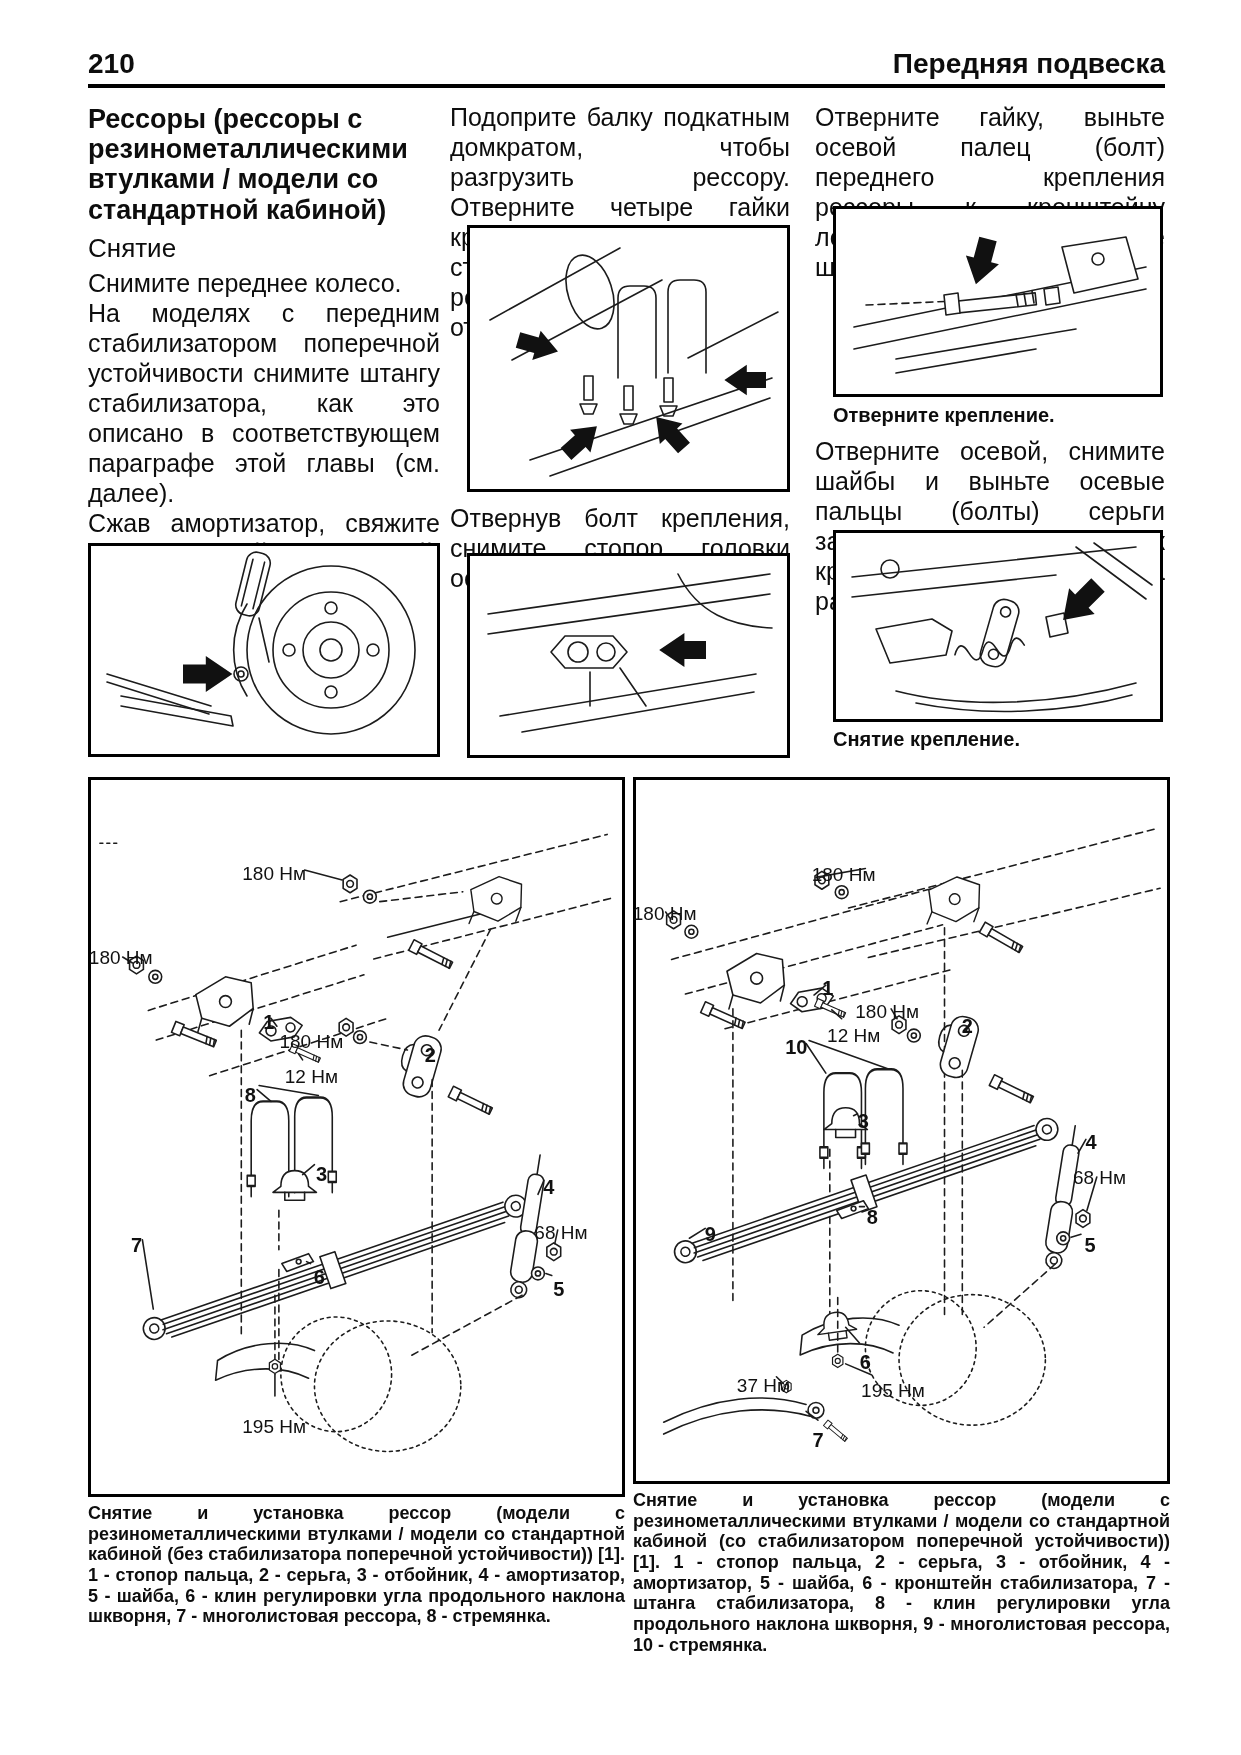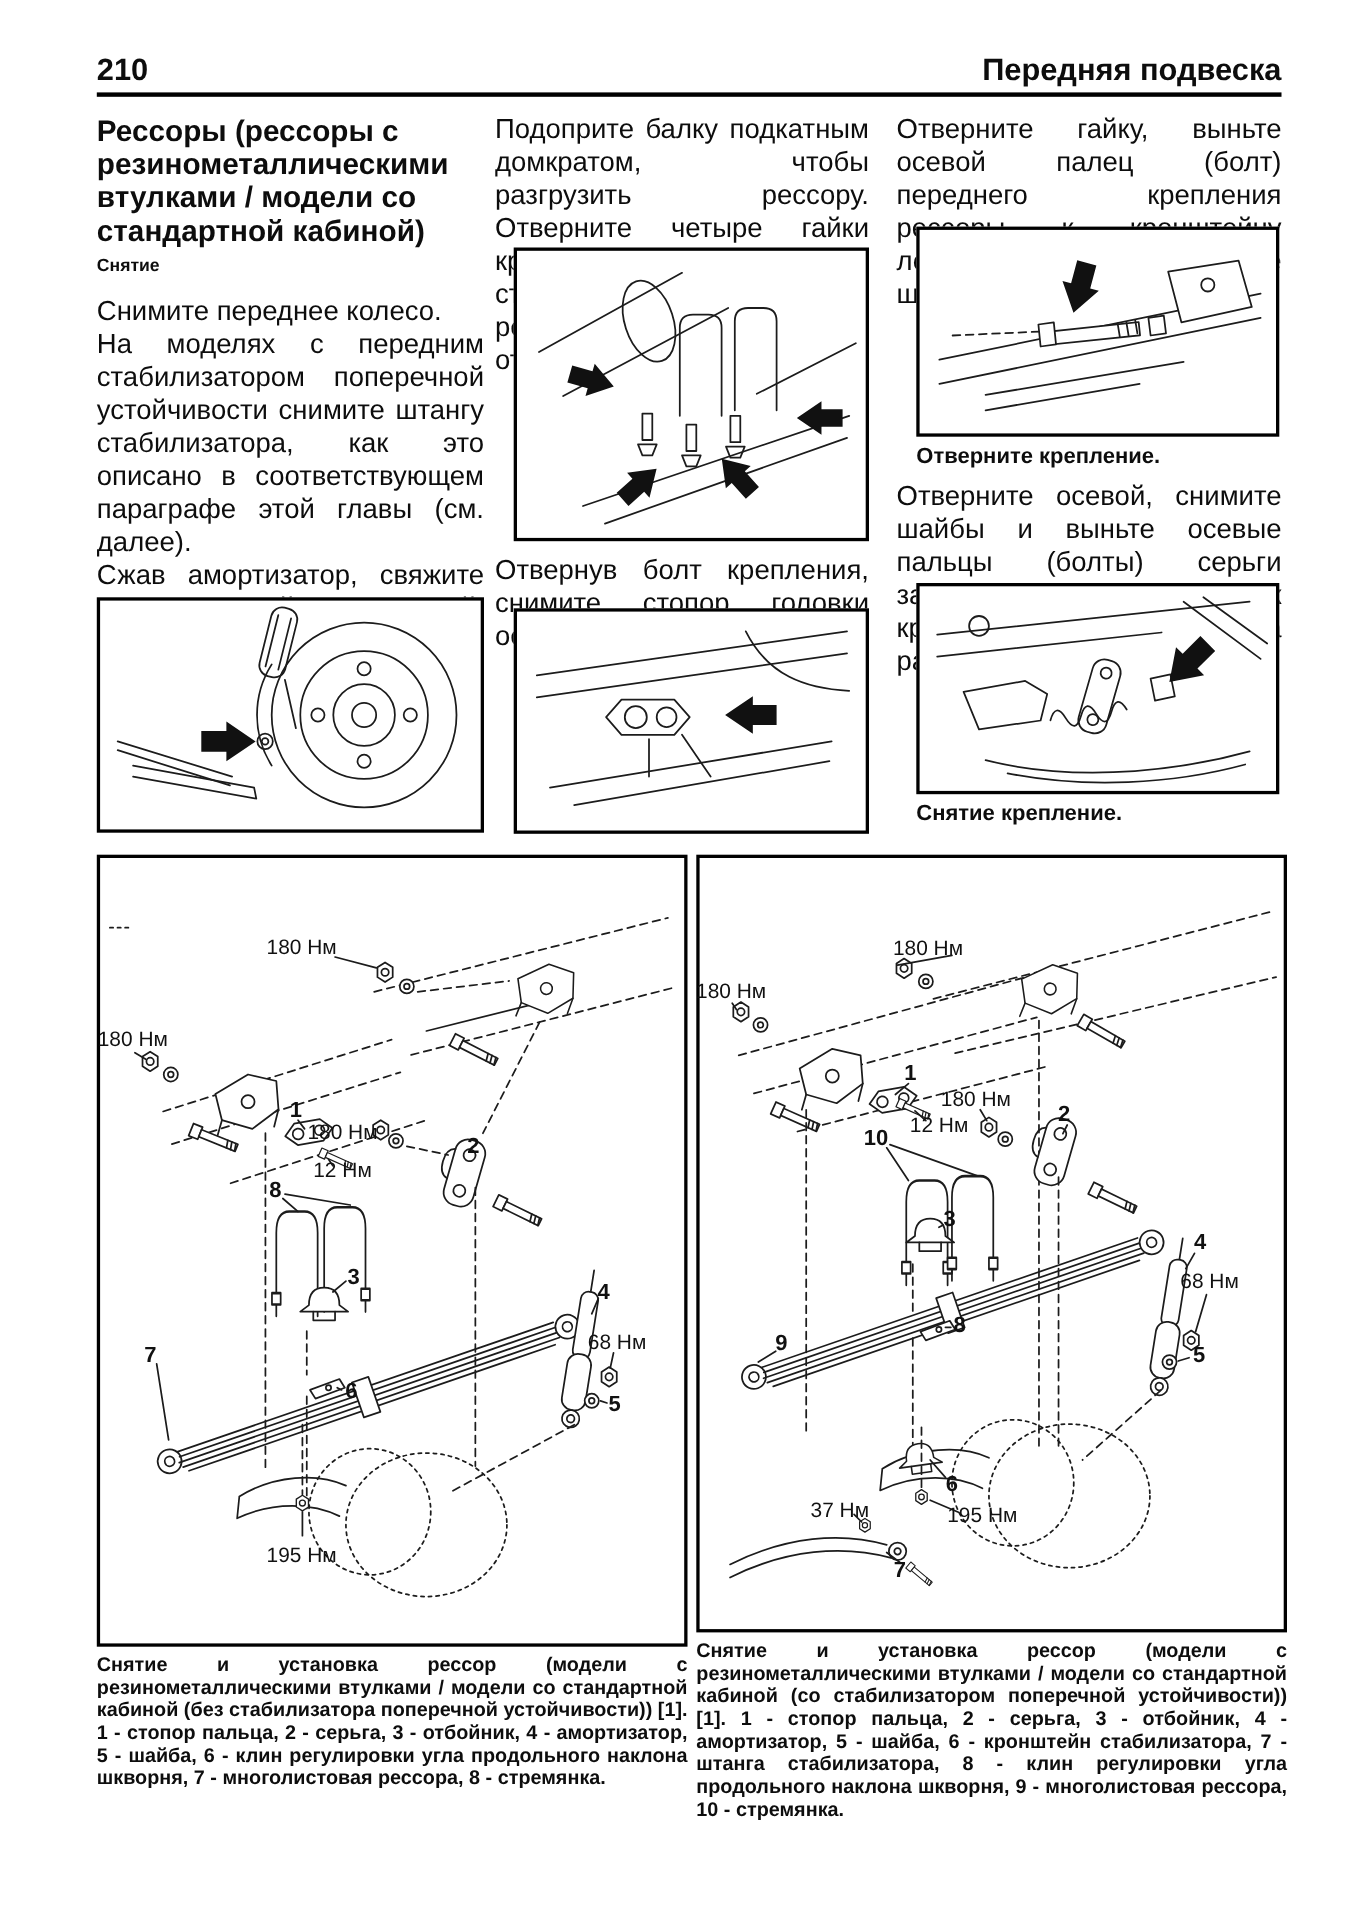--- a/index.html
+++ b/index.html
@@ -3,32 +3,32 @@
 <meta charset="utf-8">
 <style>
   html,body{margin:0;padding:0;background:#fff;}
   .page{position:relative;width:1241px;height:1755px;background:#fff;overflow:hidden;
         font-family:"Liberation Sans",sans-serif;color:#0d0d0d;}
   .abs{position:absolute;}
   .pagenum{font-size:28px;font-weight:bold;}
   .htitle{font-size:28px;font-weight:bold;text-align:right;}
   .hrule{background:#000;}
   .coltitle{font-size:27px;font-weight:bold;line-height:1.12;}
-  .subhead{font-size:16px;font-weight:bold;}
+  .subhead{font-size:26px;font-weight:normal;}
   .bodytxt{font-size:25px;line-height:1.2;text-align:justify;}
   .bodytxt p{margin:0;}
   .fig{border:3px solid #000;box-sizing:border-box;background:#fff;}
   .figcap{font-size:20px;font-weight:bold;}
   .bigcap{font-size:18px;font-weight:bold;line-height:1.15;text-align:justify;}
   svg{display:block;width:100%;height:100%;}
   .ln{stroke:#1c1c1c;fill:none;stroke-width:1.6;stroke-linecap:round;stroke-linejoin:round;}
   .dash{stroke-dasharray:7 5;}
   .dot{stroke-dasharray:3 4;}
   .blk{fill:#111;stroke:none;}
-  .dia-label{position:absolute;transform:translate(-50%,-50%);white-space:nowrap;color:#111;}
+  .dia-label{position:absolute;transform:translate(-50%,-50%);white-space:nowrap;color:#111;margin-top:12px;}
   .dia-label.torque{font-size:19px;}
   .dia-label.num{font-size:20px;font-weight:bold;}
 </style>
 </head>
 <body>
 
 <div class="page">
 
   <div class="abs pagenum" style="left:88px;top:48px;">210</div>
   <div class="abs htitle" style="left:88px;top:48px;width:1077px;">Передняя подвеска</div>

